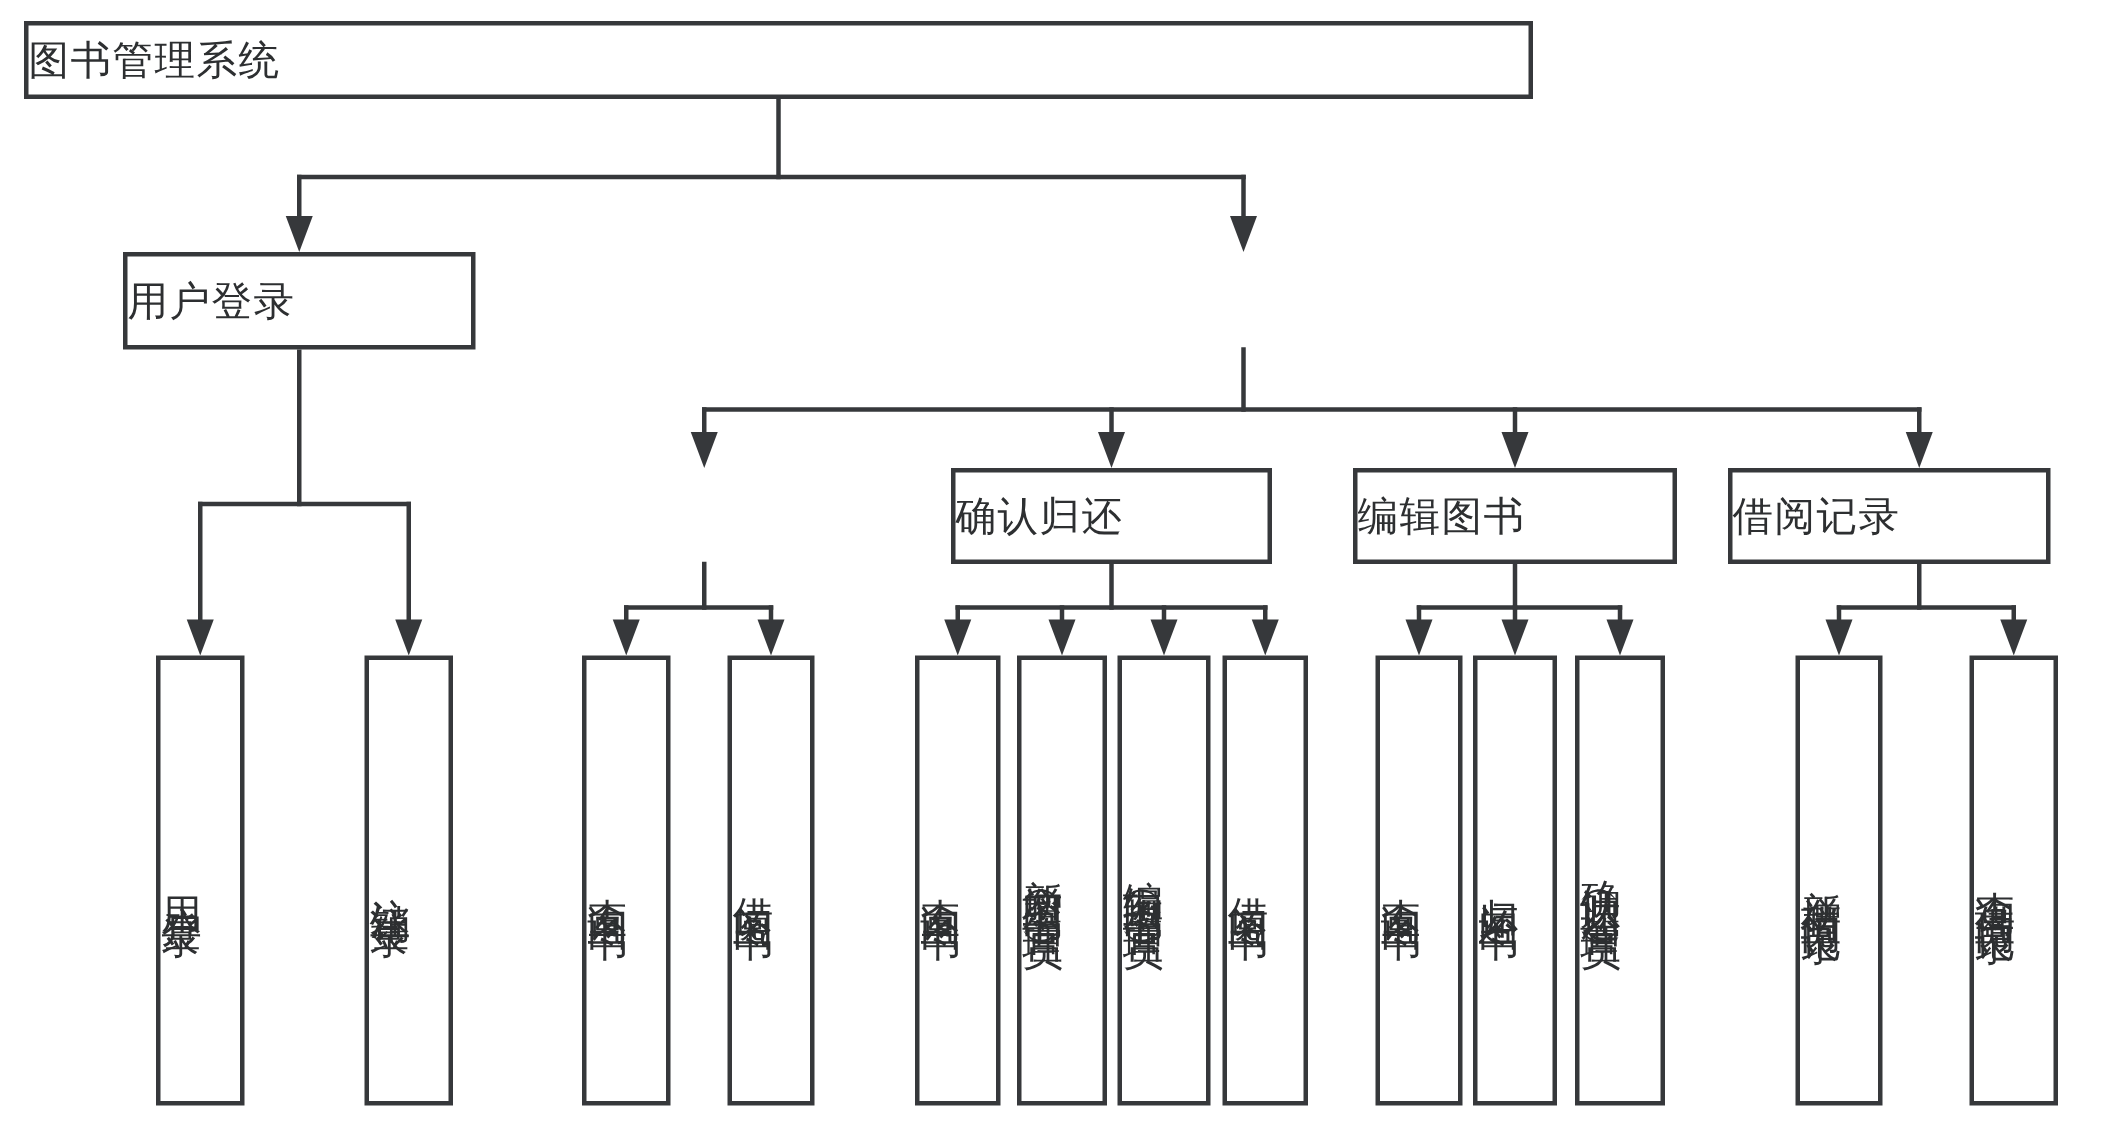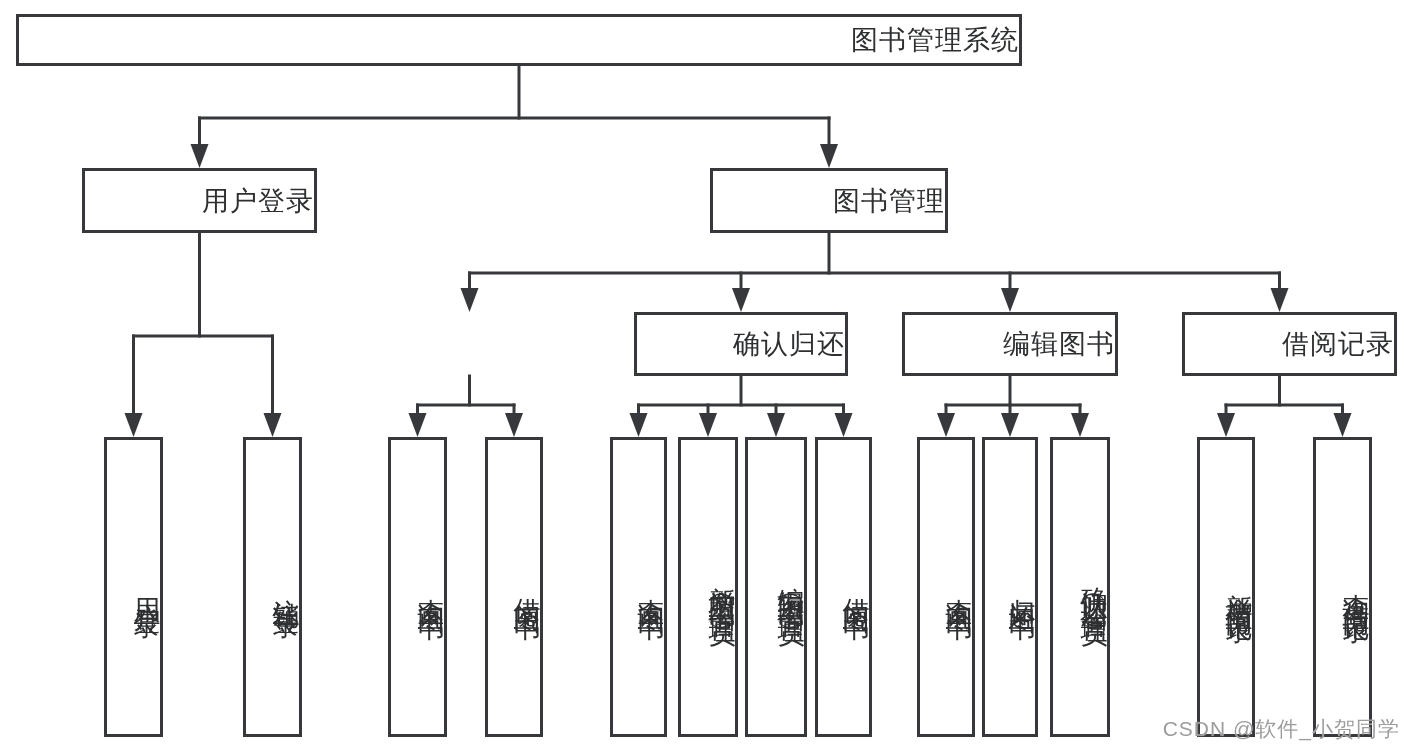--- a/index.html
+++ b/index.html
@@ -12,21 +12,21 @@
   html,body{margin:0;padding:0;background:var(--background);}
   .canvas{
     position:relative;width:1405px;height:747px;background:var(--background);
     font-family:"Liberation Sans","DejaVu Sans",sans-serif;color:var(--text);
     overflow:hidden;
   }
   .connector-layer{position:absolute;left:0;top:0;color:var(--line);}
   .box{
     position:absolute;box-sizing:border-box;background:var(--background);
     border:3px solid var(--border);
-    display:flex;align-items:center;justify-content:flex-end;
+    display:flex;align-items:center;justify-content:flex-start;
     z-index:2;
   }
   .hbox .lbl{font-size:27px;letter-spacing:1px;white-space:nowrap;}
   .vbox .lbl{
     writing-mode:vertical-rl;text-orientation:mixed;
     font-size:27px;letter-spacing:5px;line-height:1;white-space:nowrap;
   }
   .watermark{
     position:absolute;right:5px;bottom:4px;z-index:5;
     font-size:21px;letter-spacing:1px;color:var(--watermark);
@@ -117,31 +117,28 @@
     </g>
   </svg>
 
   <div class="box hbox" style="left:16px;top:14px;width:1006px;height:52px">
     <span class="lbl">图书管理系统</span>
   </div>
 
   <div class="box hbox" style="left:82px;top:168px;width:235px;height:65px">
     <span class="lbl">用户登录</span>
   </div>
-  <div class="box hbox" style="left:710px;top:168px;width:238px;height:65px">
-    <span class="lbl">图书管理</span>
-  </div>
 
   <div class="box hbox" style="left:634px;top:312px;width:214px;height:64px">
     <span class="lbl">确认归还</span>
   </div>
   <div class="box hbox" style="left:902px;top:312px;width:216px;height:64px">
     <span class="lbl">编辑图书</span>
   </div>
-  <div class="box hbox" style="left:1182px;top:312px;width:215px;height:64px">
+  <div class="box hbox" style="left:1152px;top:312px;width:215px;height:64px">
     <span class="lbl">借阅记录</span>
   </div>
 
   <div class="box vbox" style="left:104px;top:437px;width:59px;height:300px">
     <span class="lbl">用户登录</span>
   </div>
   <div class="box vbox" style="left:243px;top:437px;width:59px;height:300px">
     <span class="lbl">注销登录</span>
   </div>
 
@@ -175,15 +172,14 @@
     <span class="lbl">确认归还（管理员）</span>
   </div>
 
   <div class="box vbox" style="left:1197px;top:437px;width:58px;height:300px">
     <span class="lbl">新增借阅记录</span>
   </div>
   <div class="box vbox" style="left:1313px;top:437px;width:59px;height:300px">
     <span class="lbl">查询借阅记录</span>
   </div>
 
-  <div class="watermark">CSDN @软件_小贺同学</div>
 
 </div>
 
 </body></html>

